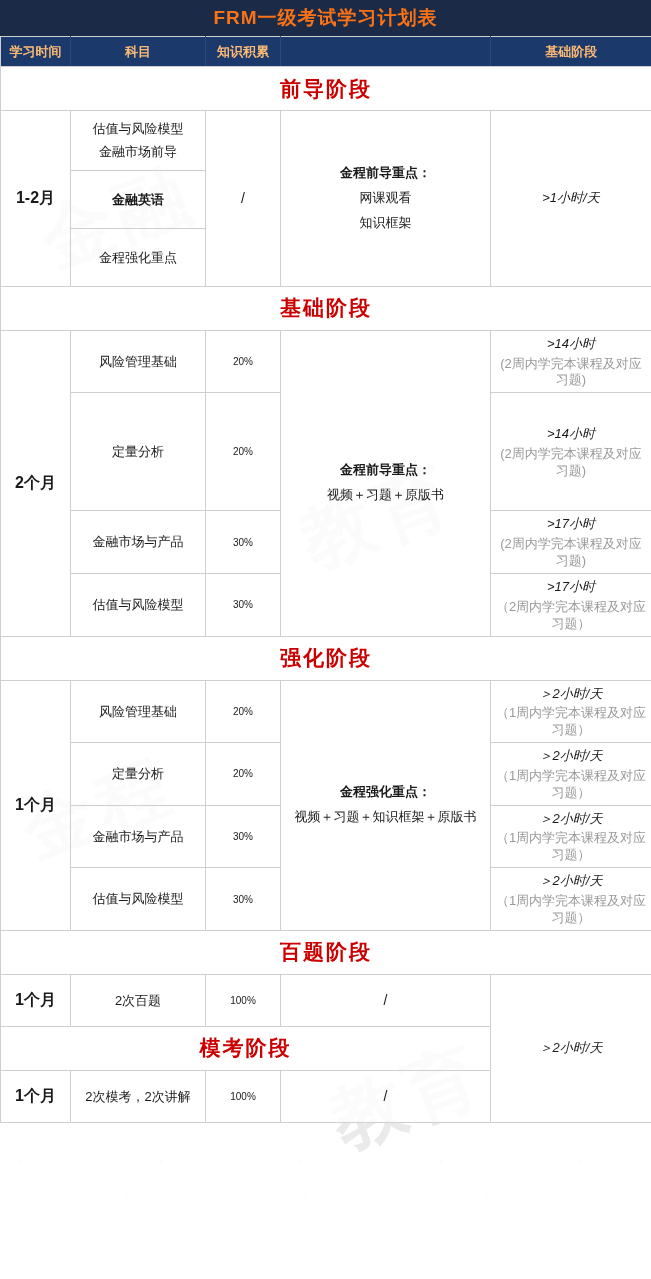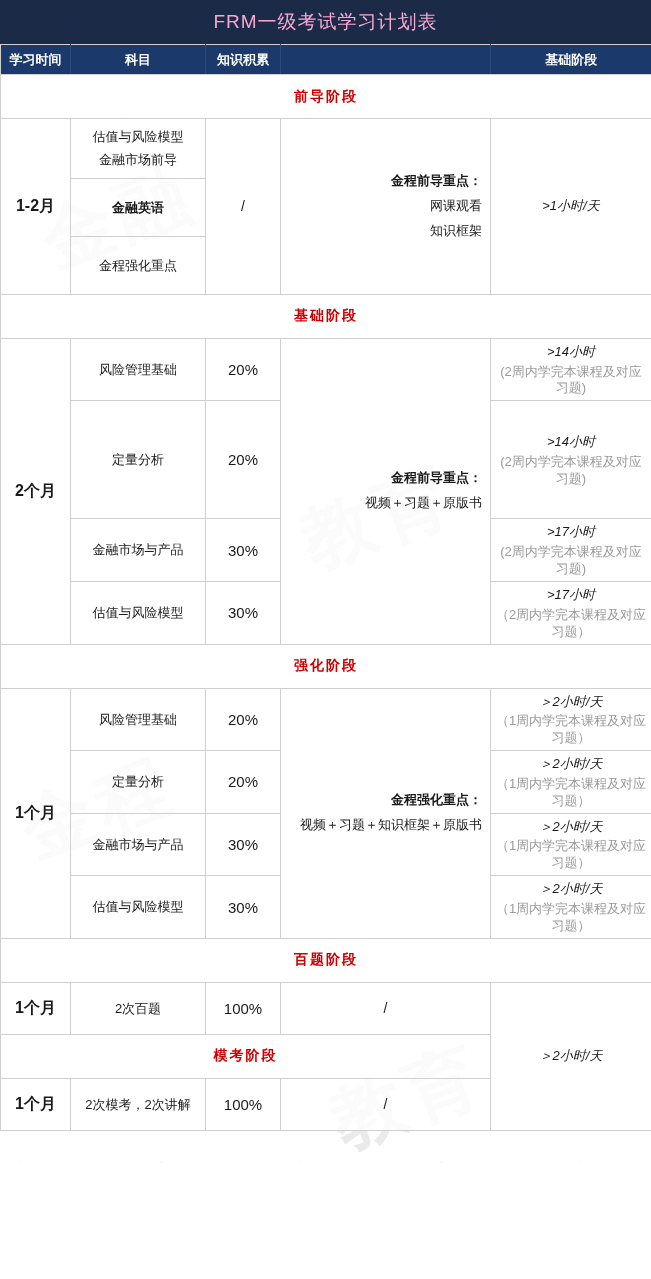--- a/index.html
+++ b/index.html
@@ -34,66 +34,66 @@
     transform: rotate(-20deg);
     white-space: nowrap;
     letter-spacing: 6px;
     z-index: 0;
     pointer-events: none;
   }
   .sheet { position: relative; z-index: 2; }
 
   
   .title-bar {
-    height: 44px;
+    height: 36px;
     background: #1b2a47;
-    color: #f9a8d4;
+    color: #f97316;
     display: flex;
     align-items: center;
     justify-content: center;
     font-size: 19px;
-    font-weight: normal;
+    font-weight: bold;
     letter-spacing: 1px;
   }
 
   
   table { border-collapse: collapse; width: 651px; table-layout: fixed; }
   .hdr td {
     background: #1b3a6b;
-    color: #ffffff;
+    color: #fdba74;
     font-size: 13px;
     font-weight: bold;
     text-align: center;
     height: 30px;
     border-right: 1px solid #2d4a7c;
   }
   .hdr td:last-child { border-right: none; }
 
   td {
     border: 1px solid #cfcfcf;
     vertical-align: middle;
     text-align: center;
     font-size: 13px;
     background: rgba(255,255,255,0.78);
   }
 
   .stage-row td {
     height: 44px;
     color: #cc0000;
-    font-size: 14px;
+    font-size: 21px;
     font-weight: bold;
     letter-spacing: 2px;
     background: rgba(255,255,255,0.8);
   }
 
   .time-cell { font-size: 16px; font-weight: bold; }
   .subject-cell { font-size: 13px; padding: 6px 2px; line-height: 1.5; }
   .subject-cell.bold { font-weight: bold; }
-  .pct-cell { font-size: 15px; }
-  .focus-cell { font-size: 13px; line-height: 1.9; padding: 4px 8px; text-align: right; }
+  .pct-cell { font-size: 10px; }
+  .focus-cell { font-size: 13px; line-height: 1.9; padding: 4px 8px; }
   .focus-title { font-weight: bold; display: block; }
   .dur-cell { font-size: 13px; line-height: 1.6; padding: 3px 4px; }
   .dur-main { display: block; font-size: 13px; font-style: italic; }
   .dur-sub { display: block; font-size: 13px; color: #9a9a9a; line-height: 1.3; margin-top: 1px; }
   .slash { font-size: 14px; }
   .multi { line-height: 1.8; }
 </style>
 </head>
 <body>
 

